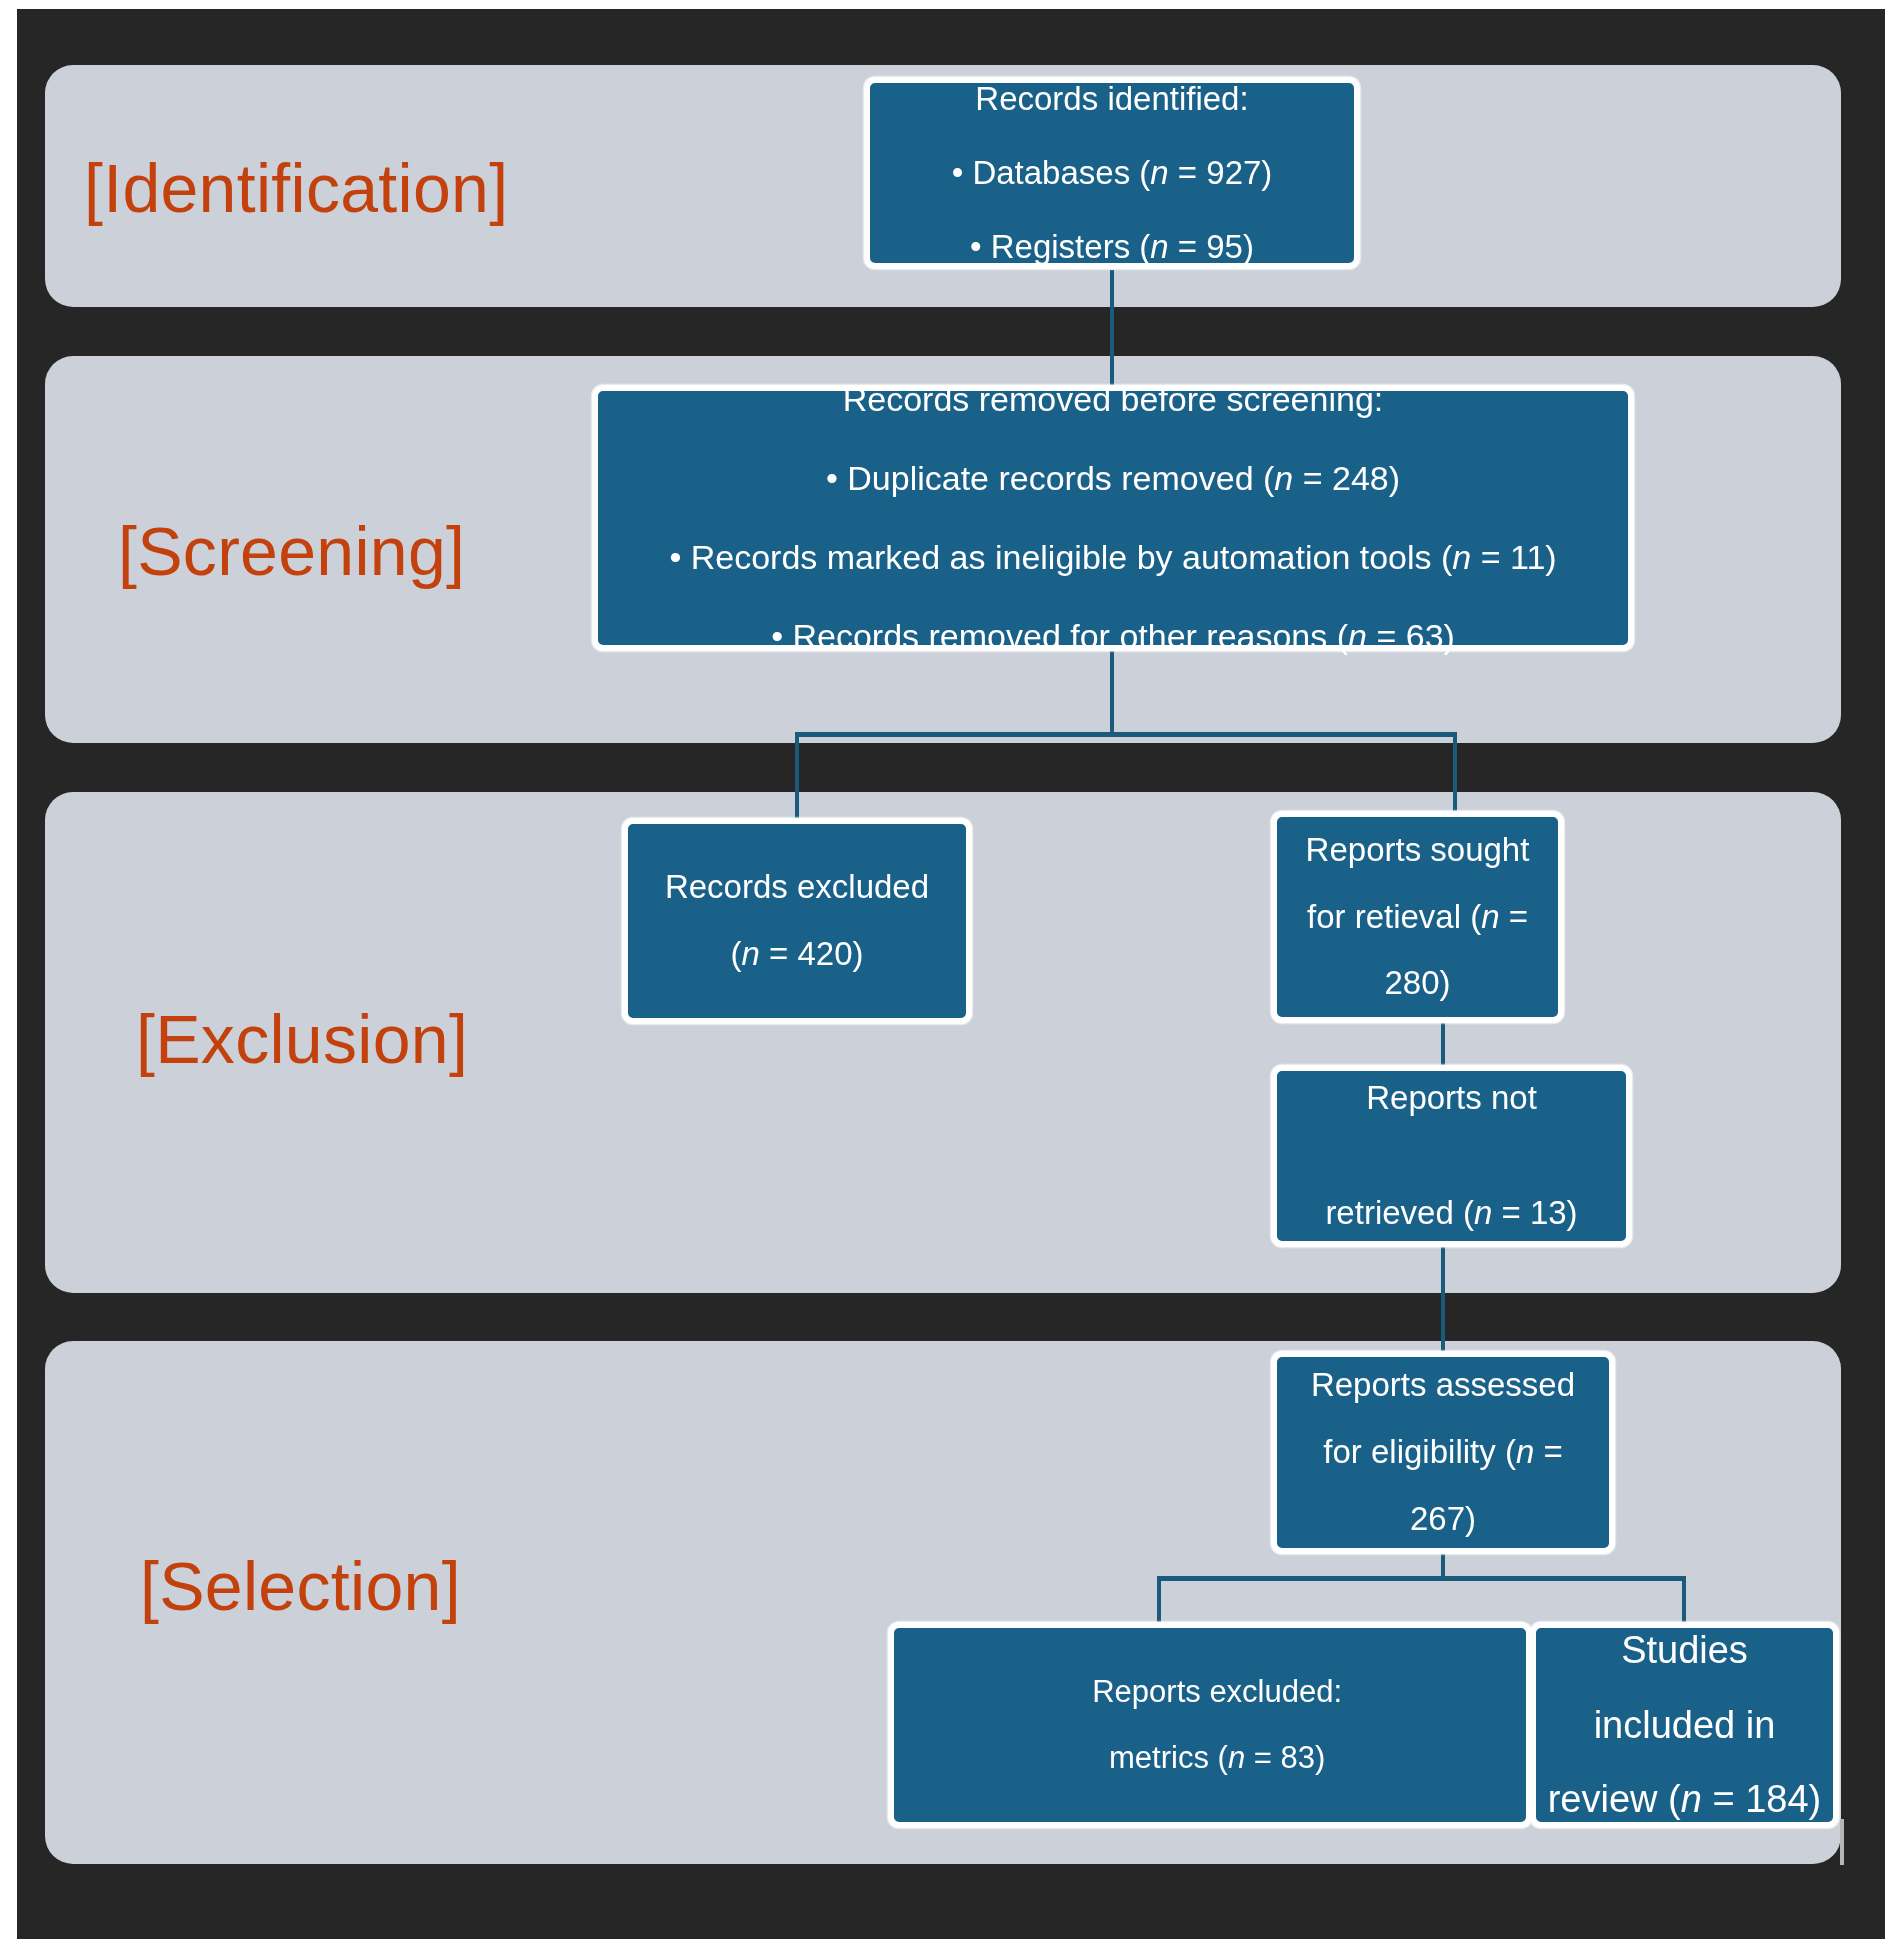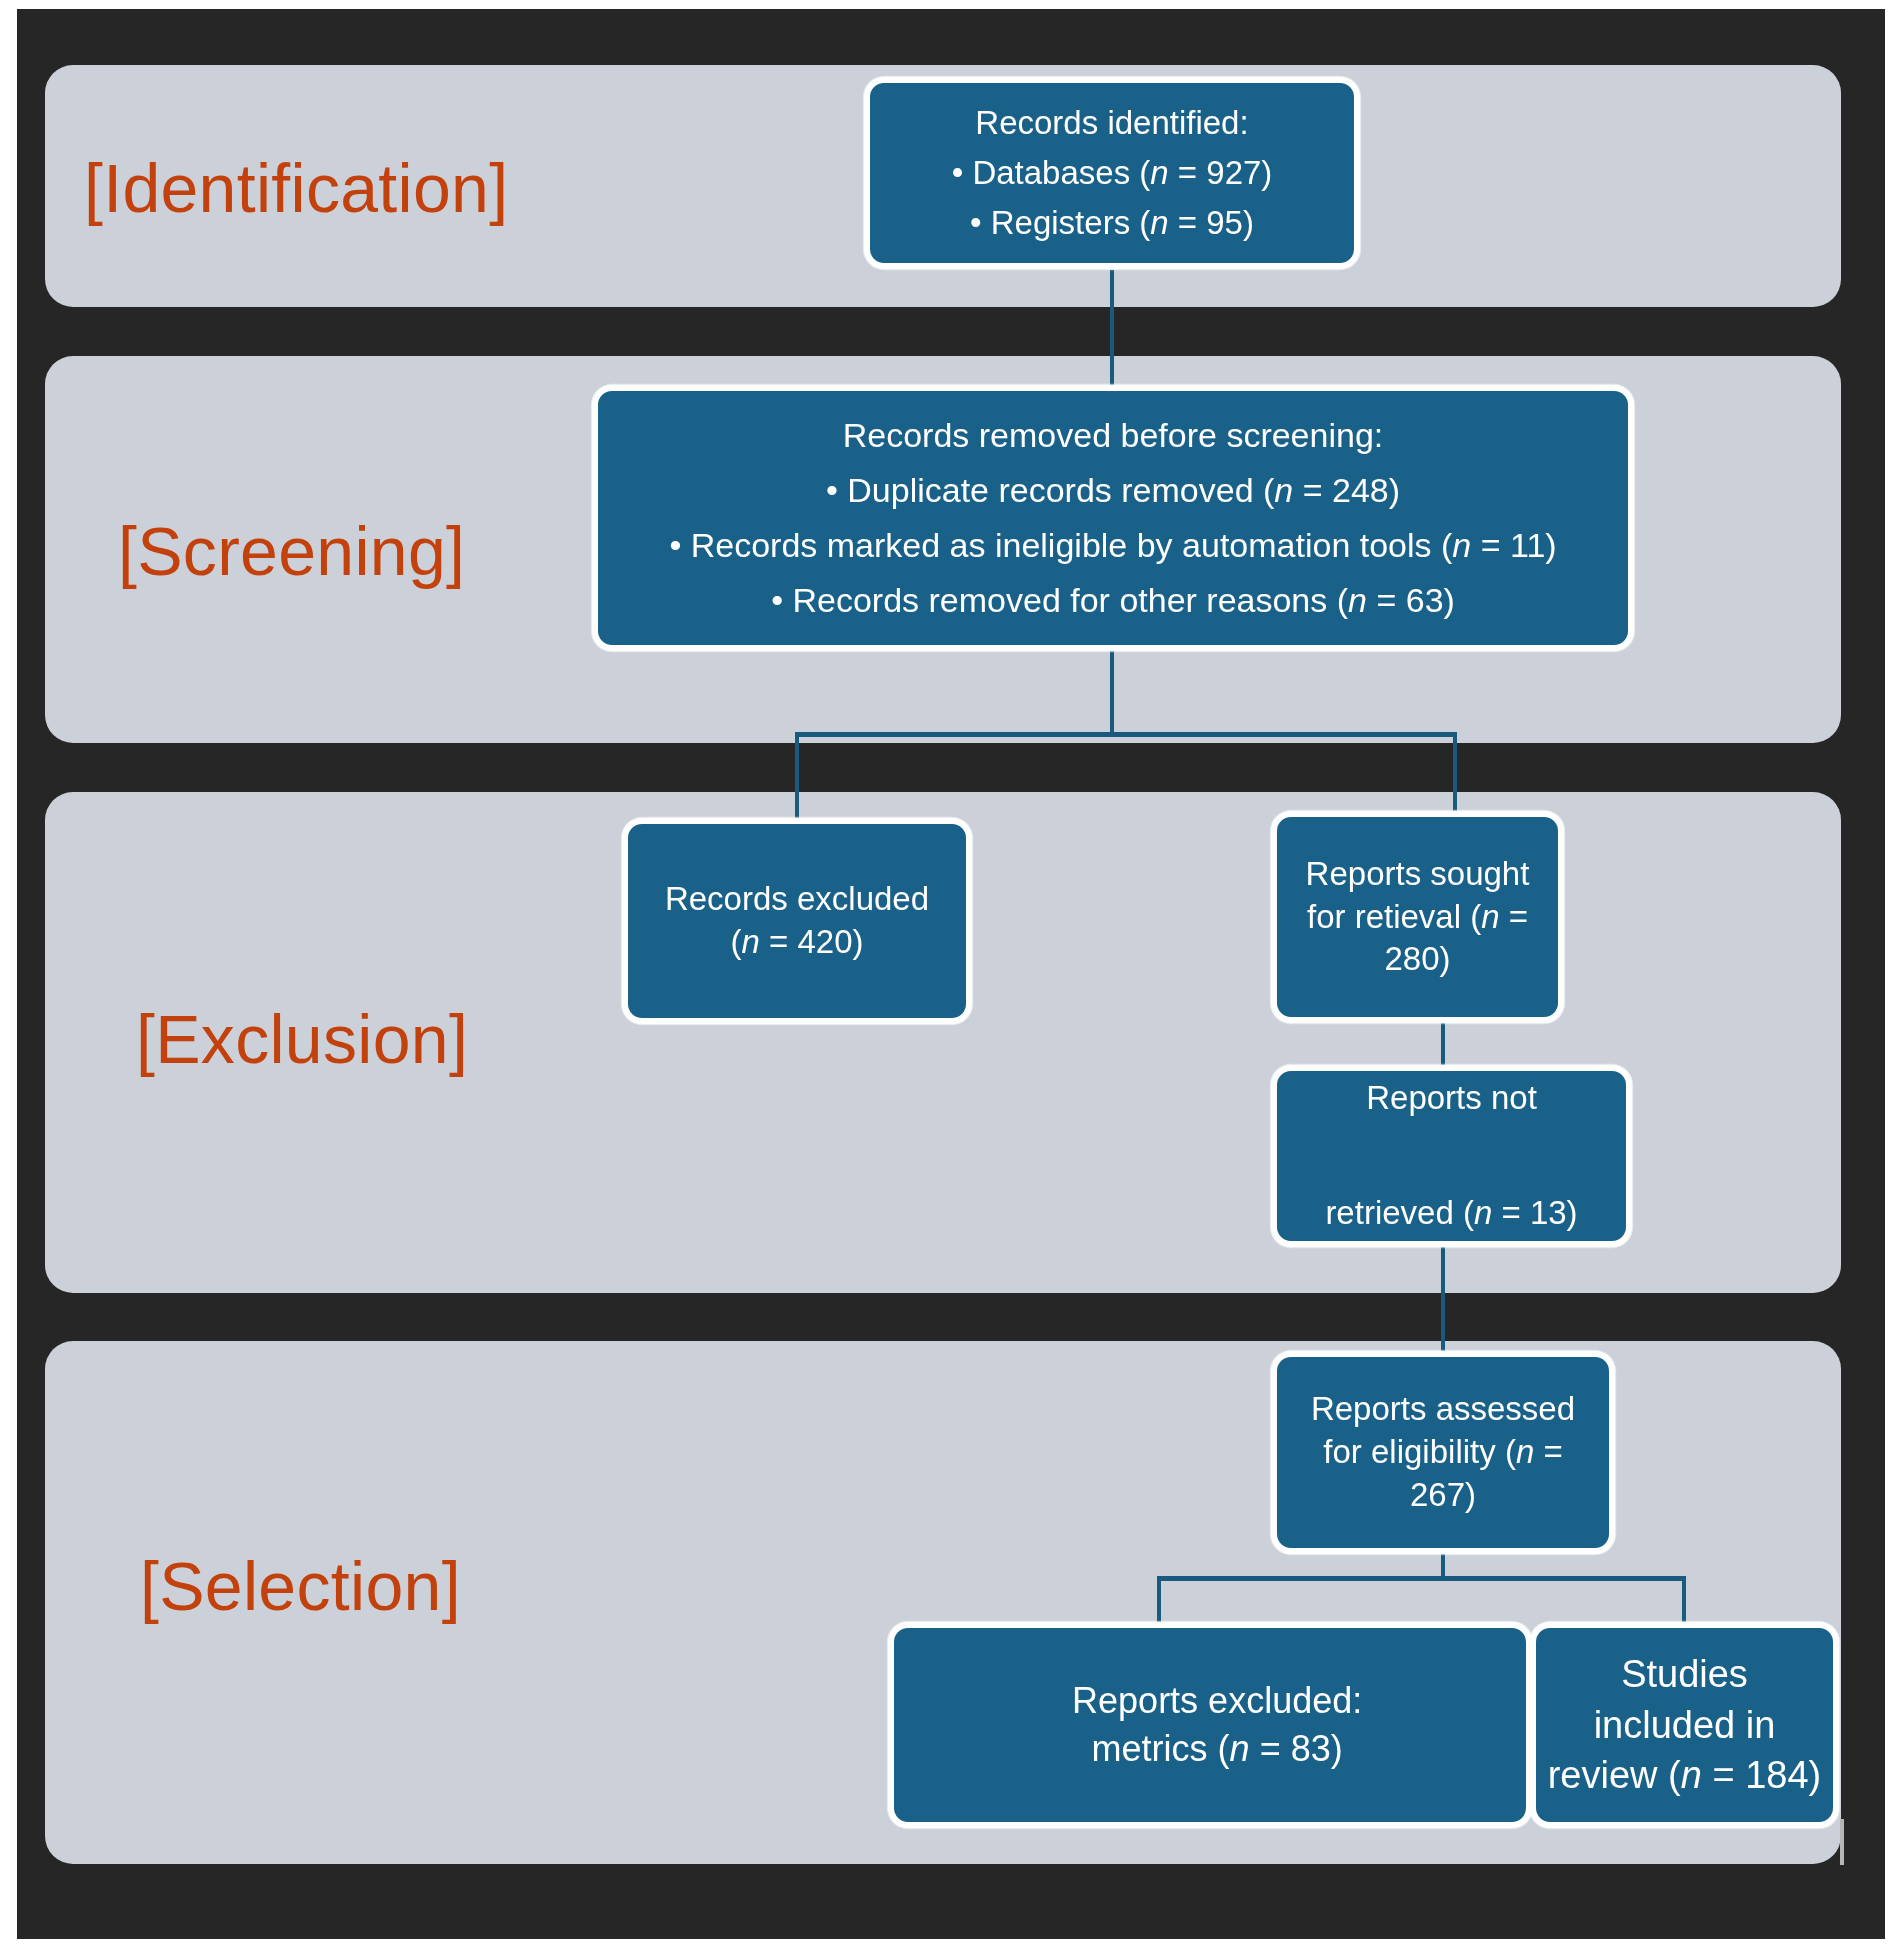--- a/index.html
+++ b/index.html
@@ -28,39 +28,40 @@
   #label-selection{     left:140px; top:1552px;}
 
   
   .line{position:absolute;background:#1a5b7d;z-index:2;}
 
   
   .node{
     position:absolute;z-index:4;
     background:#1a6189;
     border:6.7px solid #ffffff;
-    border-radius:20px;
+    border-radius:11px;
     box-sizing:border-box;
     color:#ffffff;
     display:flex;flex-direction:column;align-items:center;justify-content:center;
     text-align:center;
     padding:6px 9.7px;
     box-shadow:0 0 0 1.2px rgba(255,255,255,.55);
+    gap:24px;
   }
   .node .ln{display:block;white-space:nowrap;}
   em{font-style:italic;}
 
   
   #node-identified{left:864px; top:77px;  width:496px;  height:192px;  font-size:33px;  line-height:1.52;}
   #node-removed{   left:592px;  top:385px;  width:1042px; height:266px;  font-size:34px;  line-height:1.62;}
   #node-rec-excluded{left:622px;top:818px;width:350px;  height:206px;  font-size:33px;  line-height:1.30;}
   #node-sought{    left:1271px; top:811px; width:293px;  height:212px;  font-size:33px;  line-height:1.30;}
   #node-not-retrieved{left:1271px;top:1065px;width:361px; height:182px;  font-size:33px;  line-height:1.30;justify-content:space-between;}
   #node-assessed{  left:1271px; top:1351px; width:344px;  height:203px;  font-size:33px;  line-height:1.30;}
-  #node-rep-excluded{left:888px;top:1622px; width:644px;  height:206px;  font-size:36px;  line-height:1.34;padding-left:24px;}
+  #node-rep-excluded{left:888px;top:1622px; width:644px;  height:206px;  font-size:31px;  line-height:1.34;padding-left:24px;}
   #node-included{  left:1530px; top:1622px; width:309px;  height:206px;  font-size:38px;  line-height:1.34;}
 
   
   #caret-artifact{position:absolute;left:1840px;top:1819px;width:4.2px;height:46px;background:#b6b6b6;z-index:6;}
 </style>
 </head>
 <body>
 
 <div id="stage">
 

